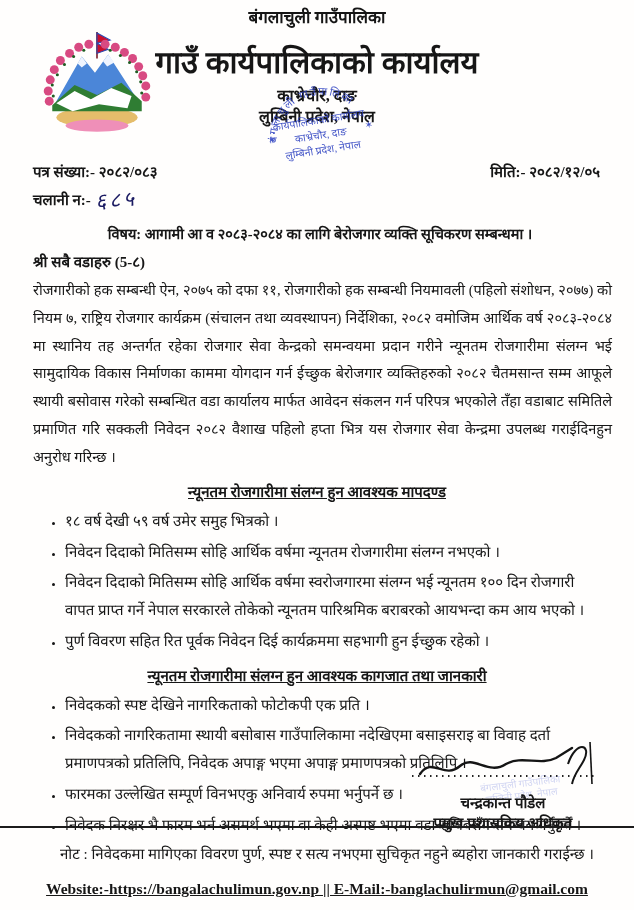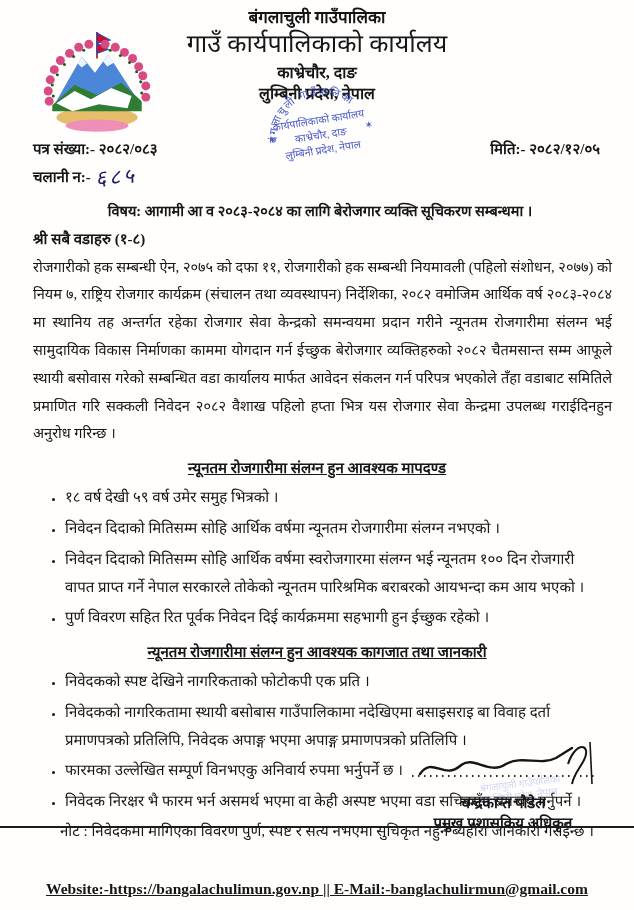--- a/index.html
+++ b/index.html
@@ -4,21 +4,21 @@
 <style>
   html,body{margin:0;padding:0;}
   .page{
     position:relative; width:634px; height:910px; margin:0 auto;
     background:#fffefd; color:#161616; overflow:hidden;
     font-family:"Liberation Serif", serif;
   }
   
   .hdr{ text-align:center; padding-top:7px; line-height:1.25; }
   .hdr .muni{ font-size:17px; font-weight:bold; }
-  .hdr .office{ font-size:25px; font-weight:normal; margin-top:0; }
+  .hdr .office{ font-size:31px; font-weight:bold; margin-top:16px; }
   .hdr .addr1{ font-size:16px; font-weight:bold; margin-top:3px; }
   .hdr .addr2{ font-size:16px; font-weight:bold; margin-top:1px; }
   .logo{ position:absolute; left:34px; top:30px; width:126px; height:122px; }
   .stamp{
     position:absolute; left:248px; top:78px; width:140px; height:92px;
     transform:rotate(-9deg); opacity:.88; pointer-events:none;
   }
   
   .meta{ display:flex; justify-content:space-between;
          margin:34px 34px 0 33px; font-size:15px; font-weight:bold; }
@@ -136,21 +136,21 @@
       <span>मिति:-</span>
       <span>२०८२/१२/०५</span>
     </div>
   </div>
   <div class="chalani">
     <span>चलानी न:-</span>
     <span class="hand">६८५</span>
   </div>
 
   <div class="subject">विषय: आगामी आ व २०८३-२०८४ का लागि बेरोजगार व्यक्ति सूचिकरण सम्बन्धमा ।</div>
-  <div class="addressee">श्री सबै वडाहरु (१-८)</div>
+  <div class="addressee">श्री सबै वडाहरु (5-८)</div>
 
   <div class="body-par">रोजगारीको हक सम्बन्धी ऐन, २०७५ को दफा ११, रोजगारीको हक सम्बन्धी नियमावली (पहिलो संशोधन, २०७७) को नियम ७, राष्ट्रिय रोजगार कार्यक्रम (संचालन तथा व्यवस्थापन) निर्देशिका, २०८२ वमोजिम आर्थिक वर्ष २०८३-२०८४ मा स्थानिय तह अन्तर्गत रहेका रोजगार सेवा केन्द्रको समन्वयमा प्रदान गरीने न्यूनतम रोजगारीमा संलग्न भई सामुदायिक विकास निर्माणका काममा योगदान गर्न ईच्छुक बेरोजगार व्यक्तिहरुको २०८२  चैतमसान्त सम्म आफूले स्थायी बसोवास गरेको सम्बन्धित वडा कार्यालय मार्फत आवेदन संकलन गर्न परिपत्र भएकोले तँहा वडाबाट समितिले प्रमाणित गरि सक्कली निवेदन २०८२ वैशाख पहिलो हप्ता भित्र यस रोजगार सेवा केन्द्रमा उपलब्ध गराईदिनहुन अनुरोध गरिन्छ ।</div>
 
   <div class="sec-head">न्यूनतम रोजगारीमा संलग्न हुन आवश्यक मापदण्ड</div>
   <ul class="blt">
     <li>१८ वर्ष देखी ५९ वर्ष उमेर समुह भित्रको ।</li>
     <li>निवेदन दिदाको मितिसम्म सोहि आर्थिक वर्षमा न्यूनतम रोजगारीमा संलग्न नभएको ।</li>
     <li>निवेदन दिदाको मितिसम्म सोहि आर्थिक वर्षमा स्वरोजगारमा संलग्न भई न्यूनतम १०० दिन रोजगारी वापत प्राप्त गर्ने नेपाल सरकारले तोकेको न्यूनतम पारिश्रमिक बराबरको आयभन्दा कम आय भएको ।</li>
     <li>पुर्ण विवरण सहित रित पूर्वक निवेदन दिई कार्यक्रममा सहभागी हुन ईच्छुक रहेको ।</li>
   </ul>

